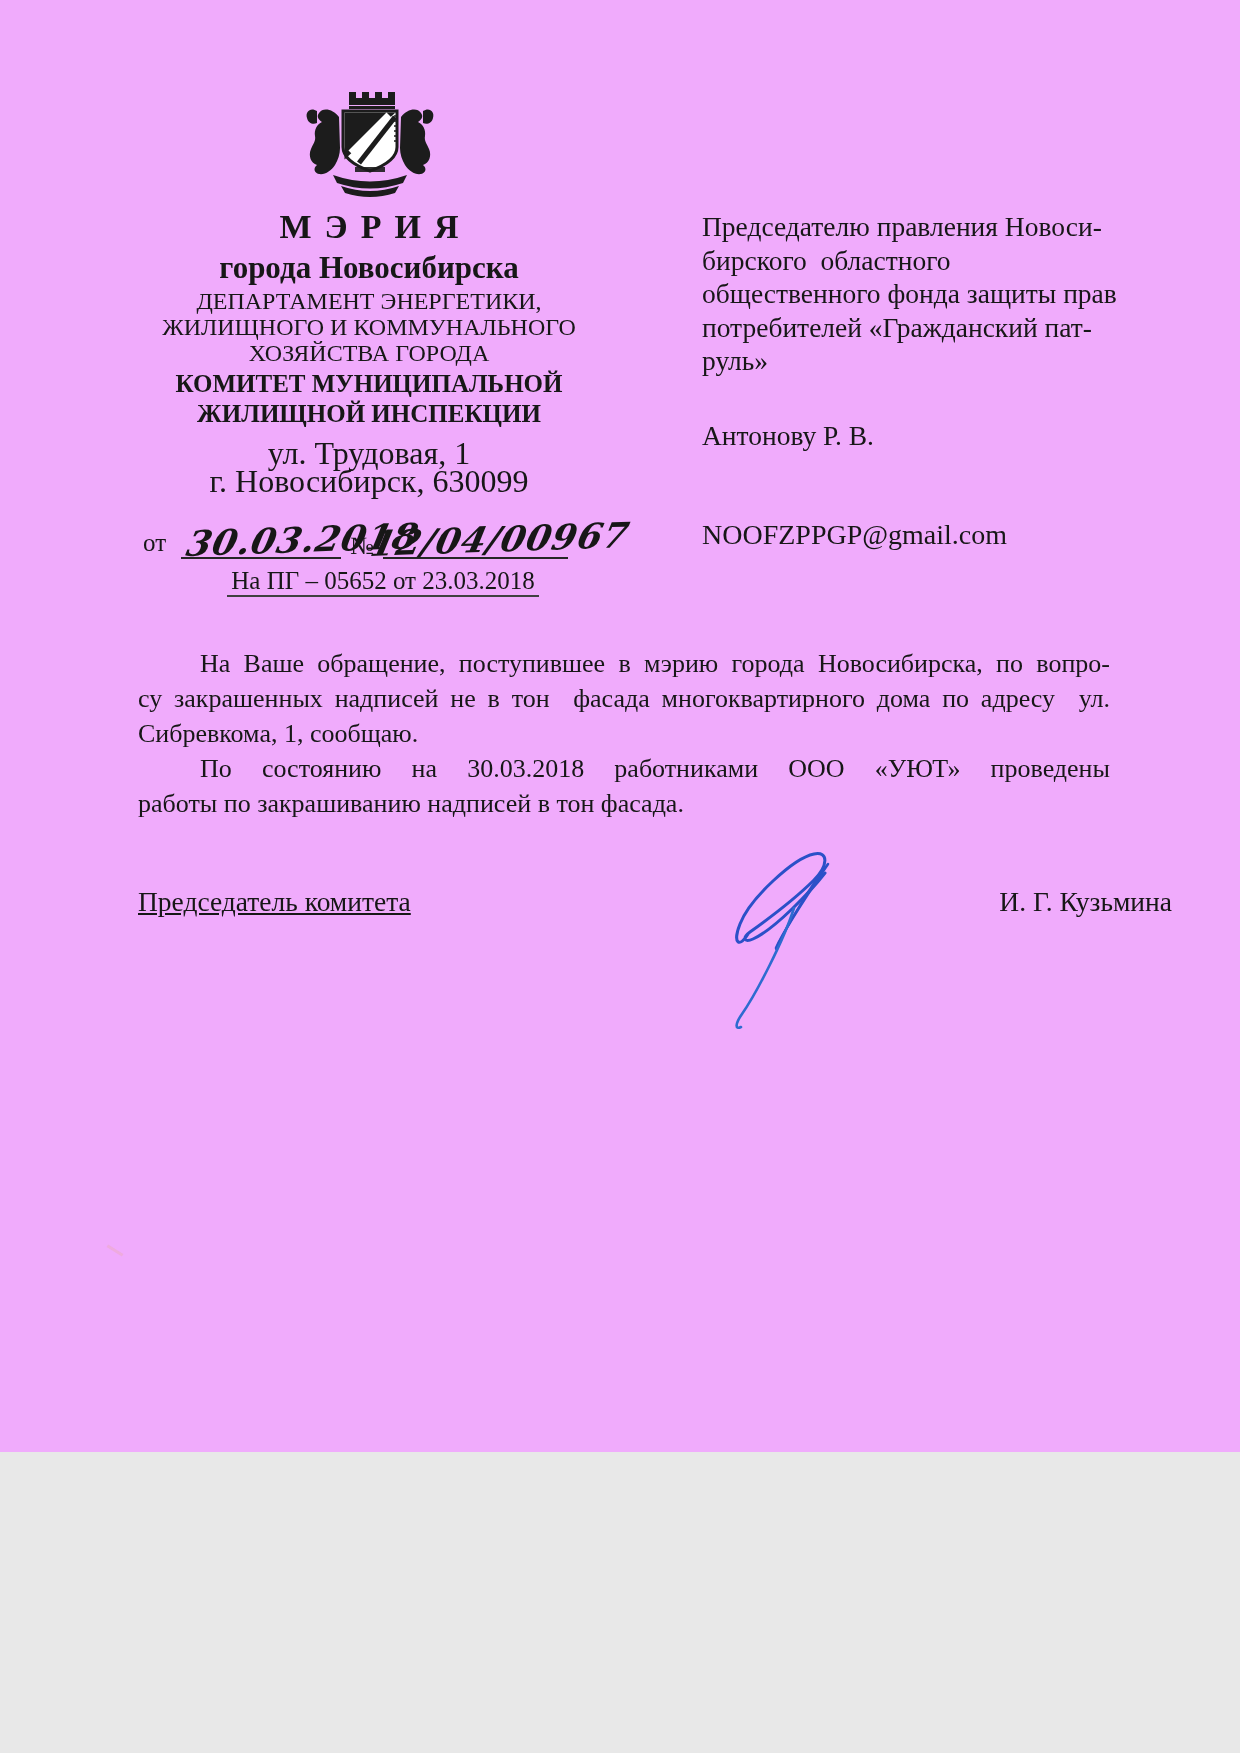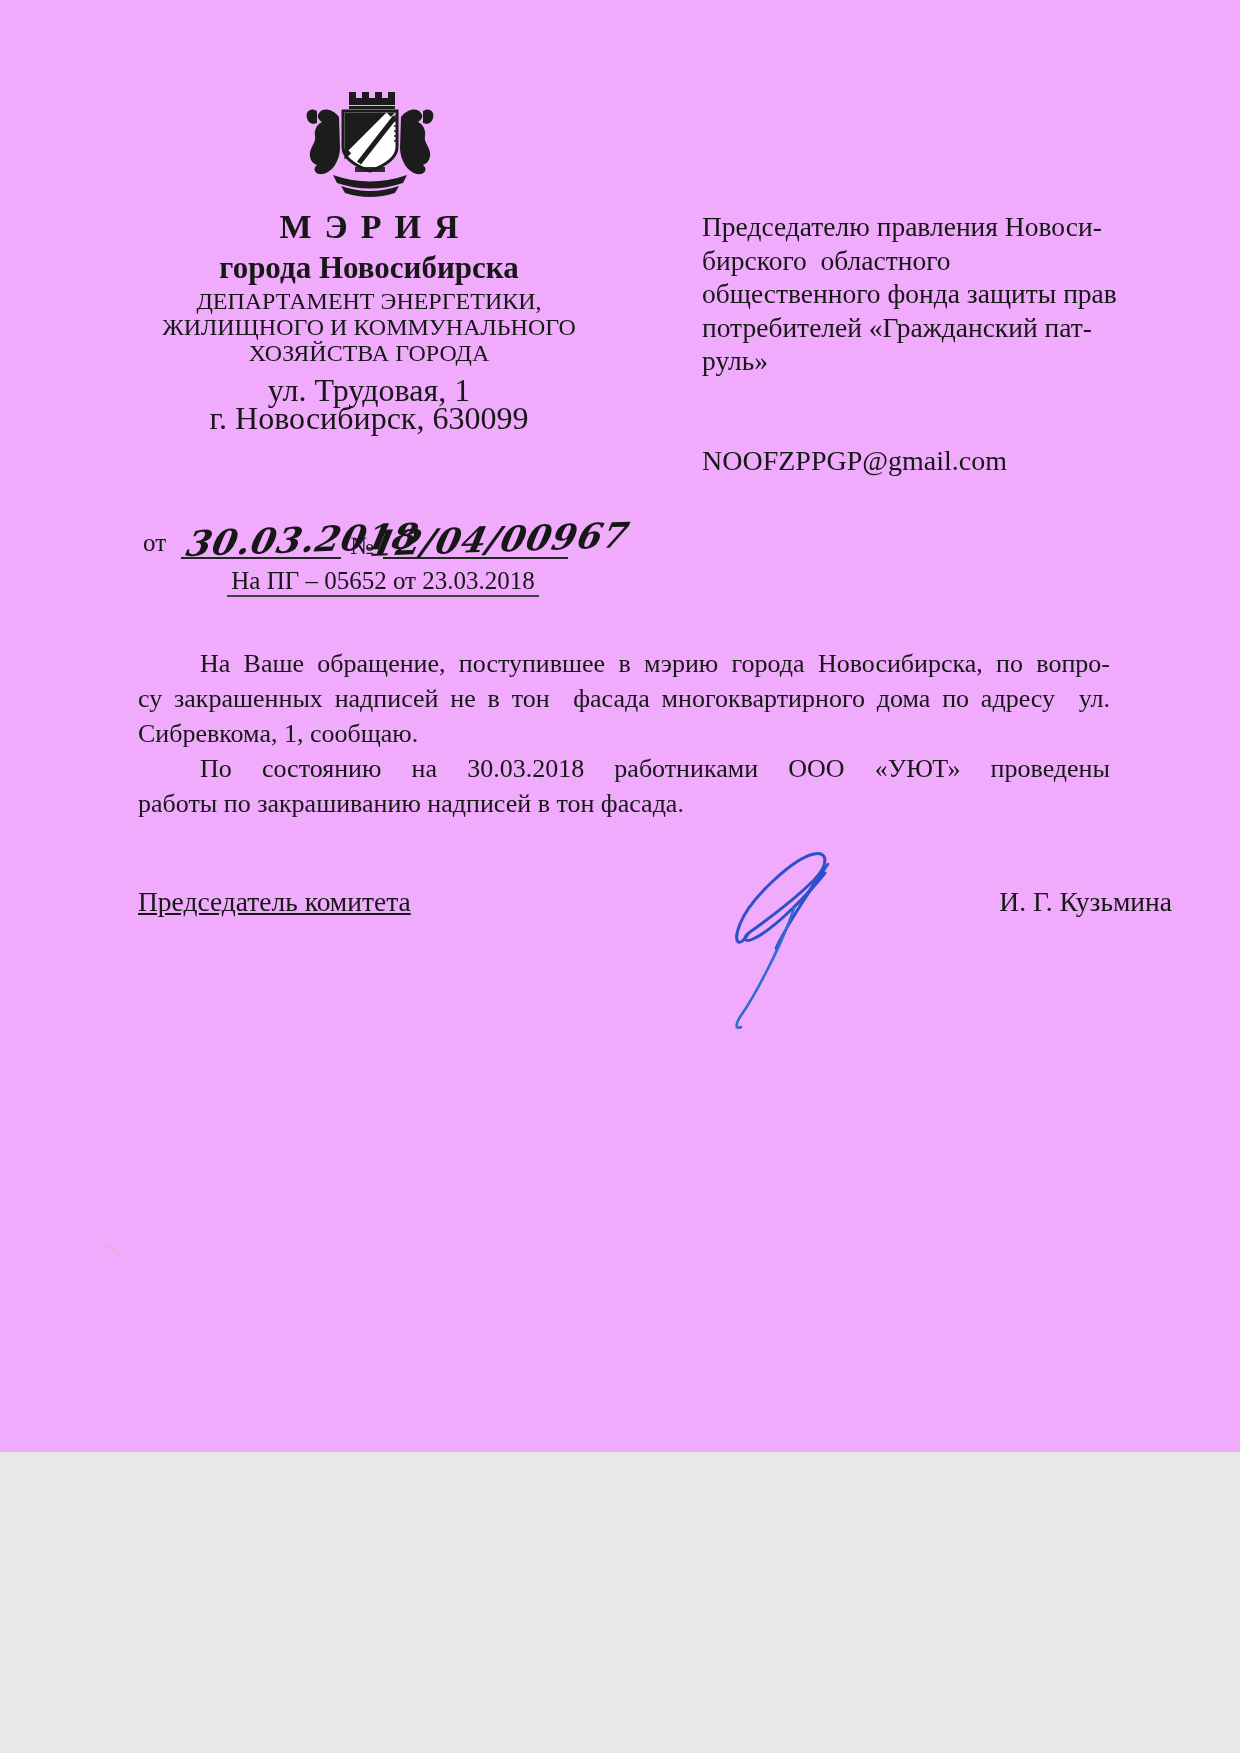--- a/index.html
+++ b/index.html
@@ -113,20 +113,25 @@
     <div class="org-title">МЭРИЯ</div>
     <div class="org-name">города Новосибирска</div>
 
     <div class="dept">
 
     <div class="lh-line">ДЕПАРТАМЕНТ ЭНЕРГЕТИКИ,</div>
         <div class="lh-line">ЖИЛИЩНОГО И КОММУНАЛЬНОГО</div>
         <div class="lh-line">ХОЗЯЙСТВА ГОРОДА</div>
       </div>
 
+    <div class="committee">
+
+    <div class="lh-line">КОМИТЕТ МУНИЦИПАЛЬНОЙ</div>
+        <div class="lh-line">ЖИЛИЩНОЙ ИНСПЕКЦИИ</div>
+      </div>
 
     <div class="addr">
 
     <div class="lh-line">ул. Трудовая, 1</div>
         <div class="lh-line">г. Новосибирск, 630099</div>
       </div>
   </div>
 
   <span class="from-label">от</span>
   <span class="sign-line date-line">
@@ -143,20 +148,21 @@
 
   <div class="addressee">
     <div>
 
     <div class="addr-line">Председателю правления Новоси-</div>
         <div class="addr-line">бирского  областного</div>
         <div class="addr-line">общественного фонда защиты прав</div>
         <div class="addr-line">потребителей «Гражданский пат-</div>
         <div class="addr-line">руль»</div>
       </div>
+    <div class="addressee-name">Антонову Р. В.</div>
     <div class="addressee-email">NOOFZPPGP@gmail.com</div>
   </div>
 
   <div class="body-text">
     <div class="para">
 
     <div class="line">На Ваше обращение, поступившее в мэрию города Новосибирска, по вопро-</div>
         <div class="line">су закрашенных надписей не в тон  фасада многоквартирного дома по адресу  ул.</div>
         <div class="line">Сибревкома, 1, сообщаю.</div>
       </div>

